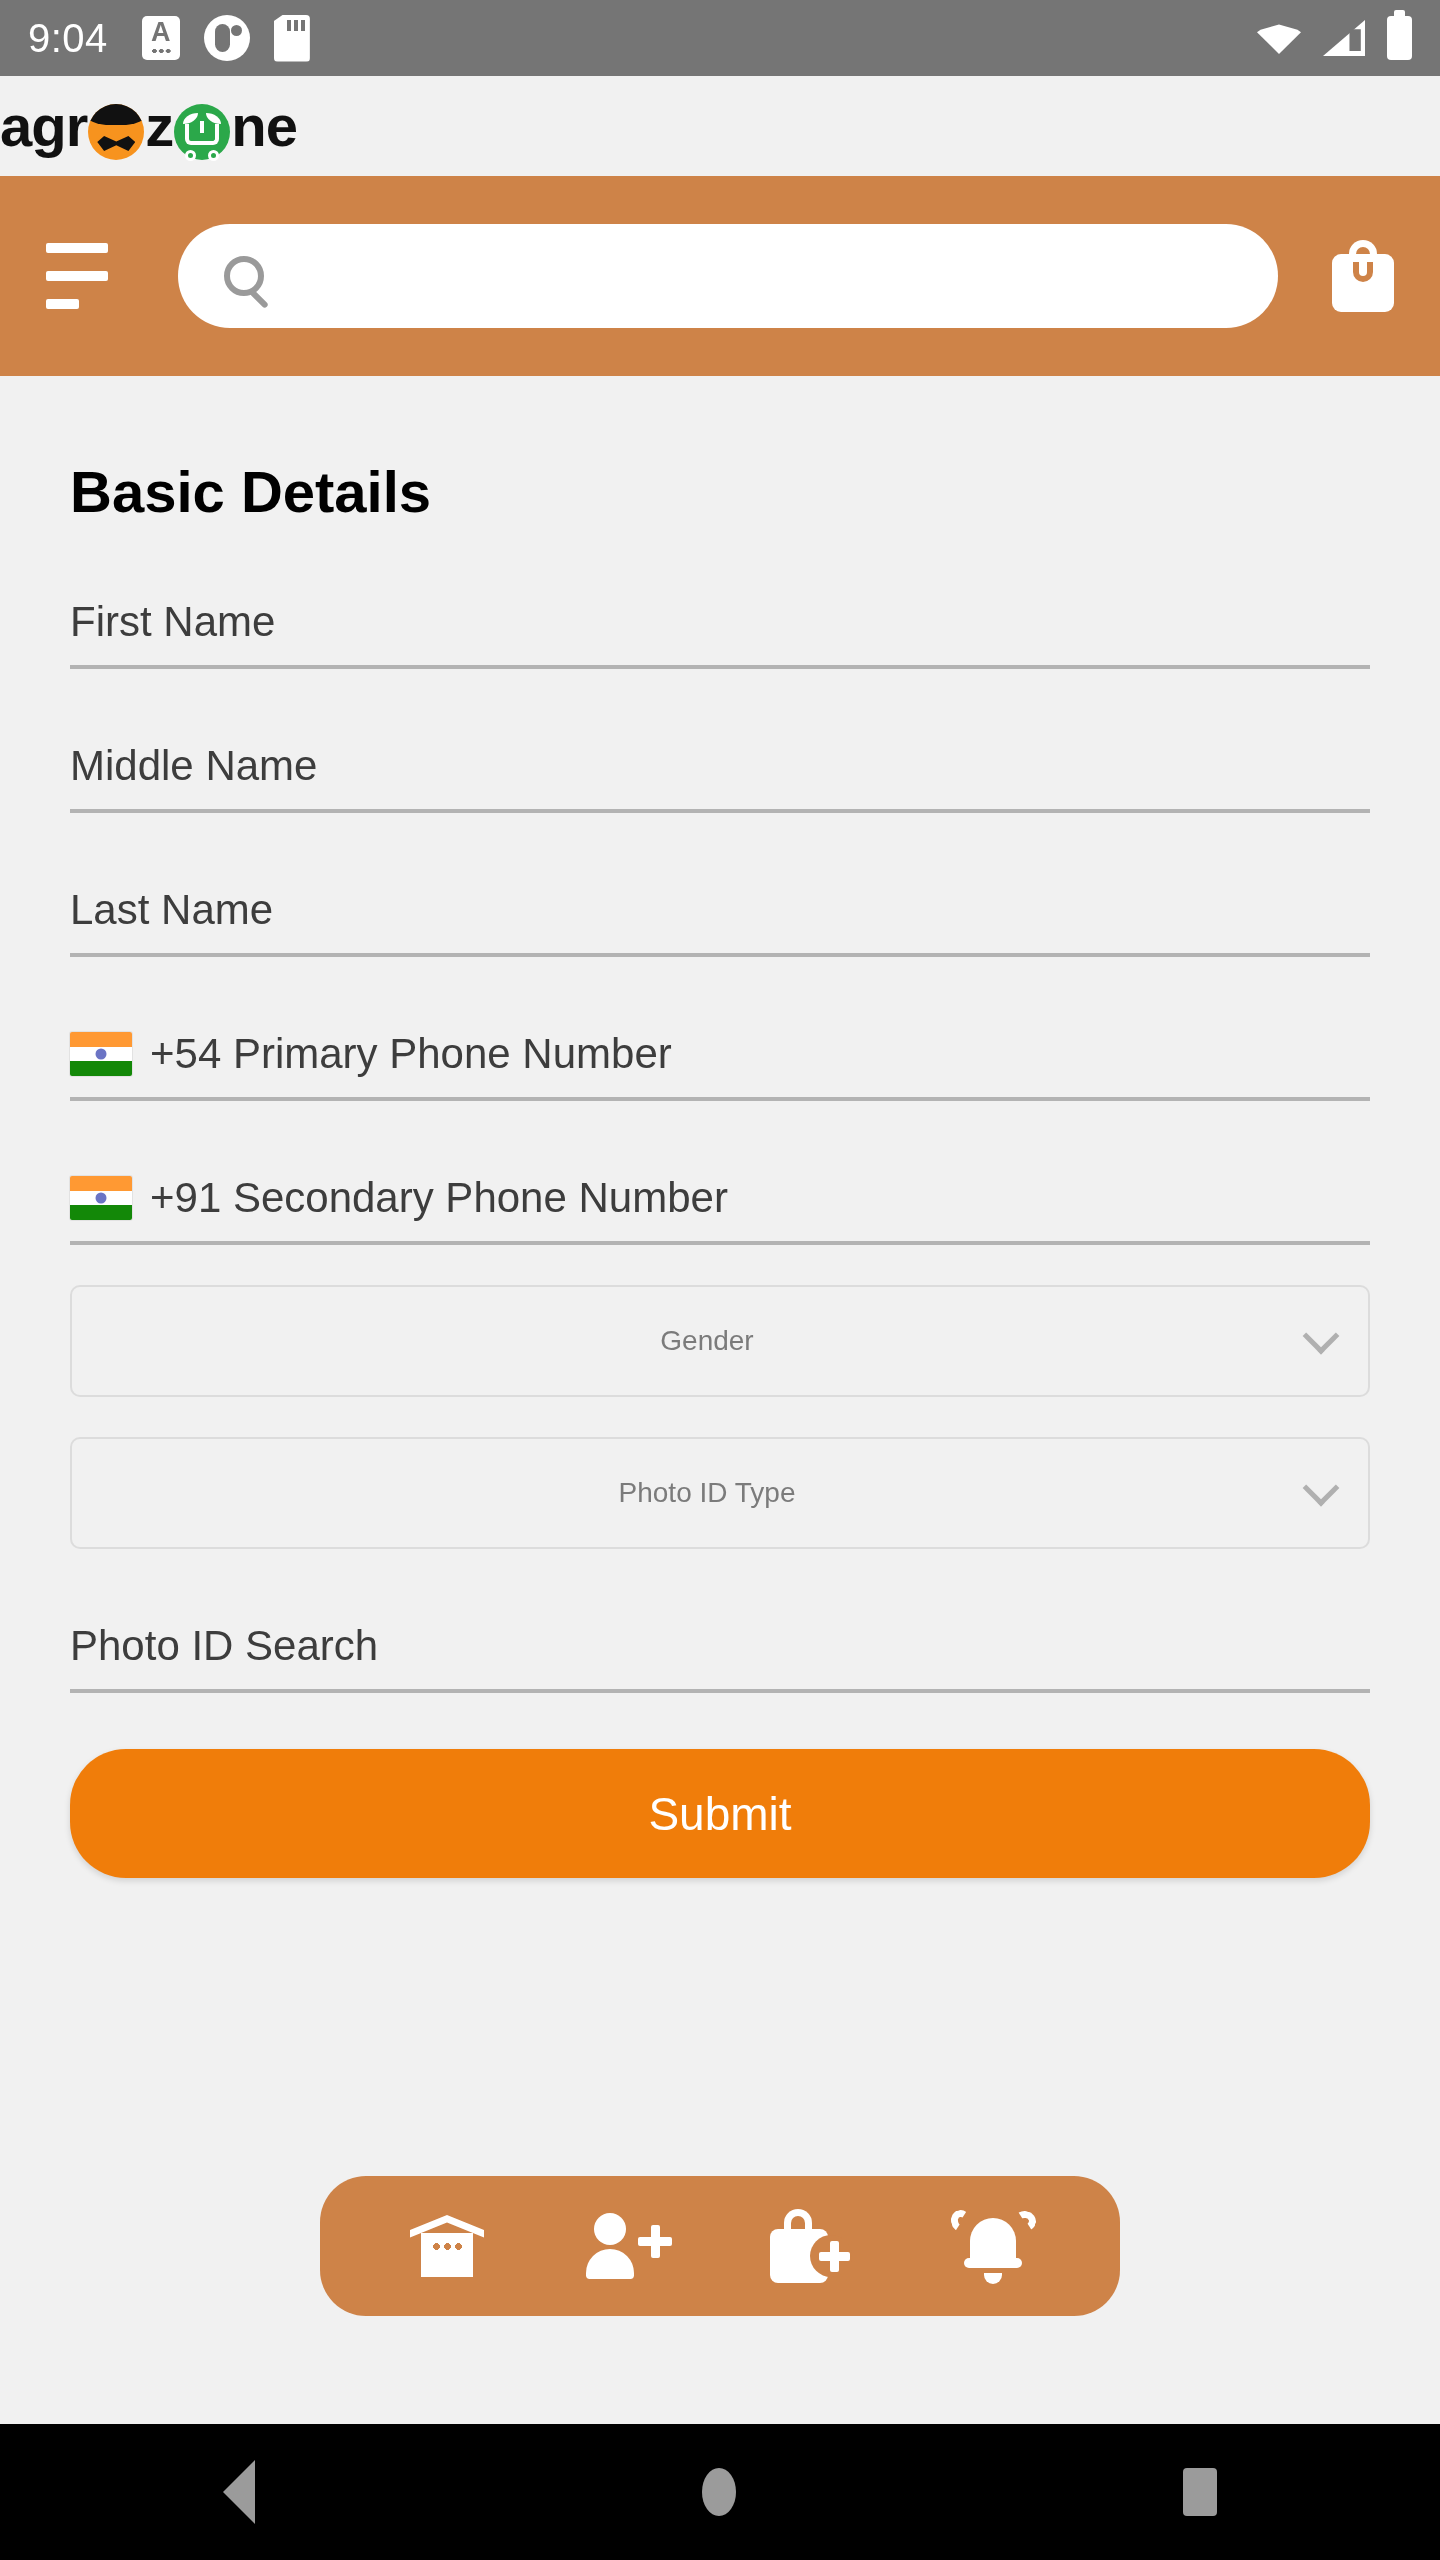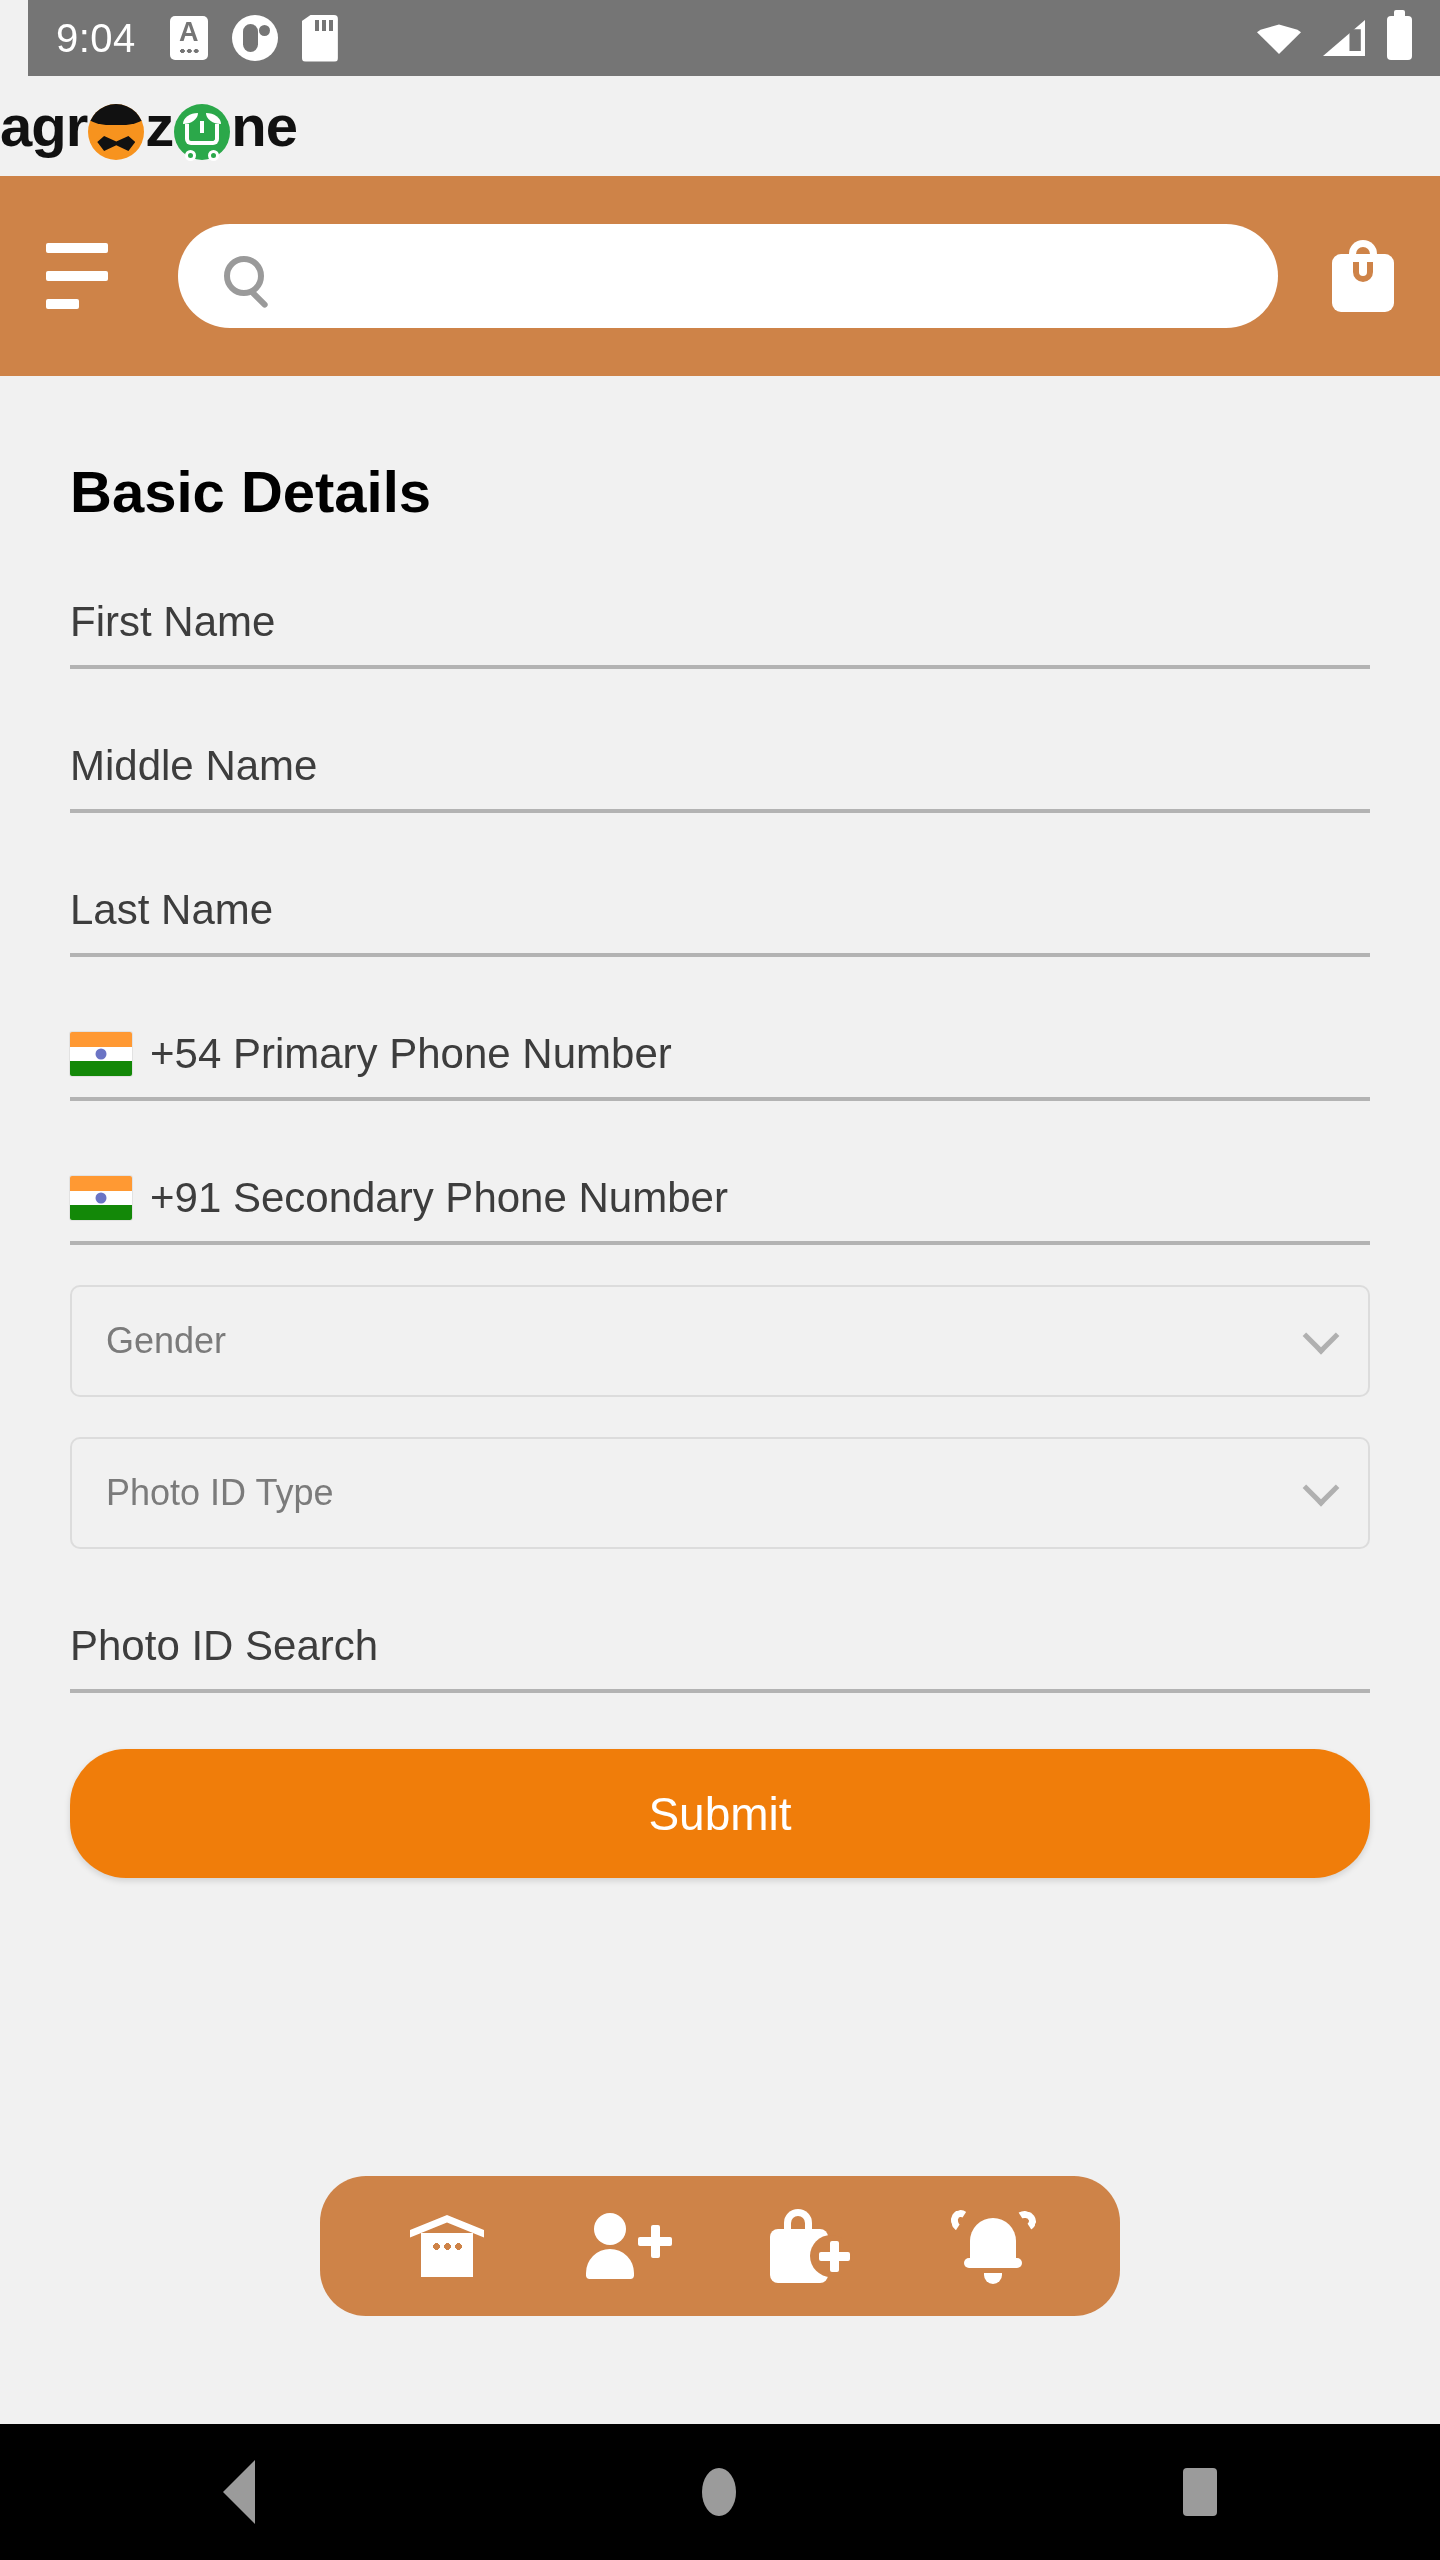--- a/index.html
+++ b/index.html
@@ -9,21 +9,20 @@
     background:#f1f1f1;
     overflow:hidden;
   }
   .screen{ position:relative; width:1440px; height:2560px; background:#f1f1f1; display:flex; flex-direction:column; }
 
   
   .statusbar{
     height:76px; background:#757575; color:#fff;
     display:flex; align-items:center; padding:0 28px;
     flex:0 0 auto;
-    margin-left:28px;
   }
   .sb-clock{ font-size:40px; letter-spacing:.5px; line-height:1; }
   .sb-left-icons{ display:flex; align-items:center; gap:24px; margin-left:34px; }
   .sb-spacer{ flex:1 1 auto; }
   .sb-right-icons{ display:flex; align-items:center; gap:22px; }
 
   .ic-keyboard{ width:38px; height:44px; background:#fff; border-radius:5px; position:relative; }
   .ic-keyboard::before{
     content:"A"; position:absolute; left:0; right:0; top:2px;
     font-size:27px; font-weight:bold; color:#757575; text-align:center; line-height:1.05;
@@ -145,21 +144,21 @@
   .flag .s1{ background:#FF9933; }
   .flag .s2{ background:#ffffff; position:relative; }
   .flag .s2::after{ content:""; position:absolute; left:50%; top:50%; transform:translate(-50%,-50%);
     width:11px; height:11px; border-radius:50%; background:#6b74c4; }
   .flag .s3{ background:#138808; }
 
   .select{
     margin-top:40px; height:112px; border:2px solid #dcdcdc; border-radius:10px;
     background:#f1f1f1; display:flex; align-items:center; padding:0 34px; cursor:pointer;
   }
-  .select-label{ flex:1 1 auto; font-size:36px; color:#7b7b7b; }
+  .select-label{ flex:1 1 auto; font-size:28px; color:#7b7b7b;text-align:center; }
   .chev{ width:26px; height:26px; border-right:5px solid #b0b0b0; border-bottom:5px solid #b0b0b0;
     transform:rotate(45deg); margin-bottom:10px; flex:0 0 auto; }
 
   .submit{
     margin-top:56px; height:129px; background:#F07D0A; border-radius:56px; border:none;
     width:100%; color:#fff; font-size:46px; font-family:"Liberation Sans", sans-serif;
     cursor:pointer; box-shadow:0 3px 6px rgba(0,0,0,.13);
   }
 
   .bottomnav{

